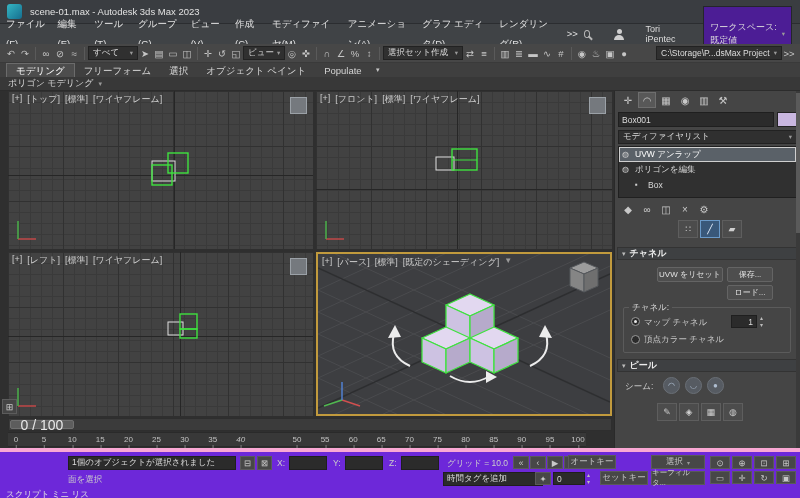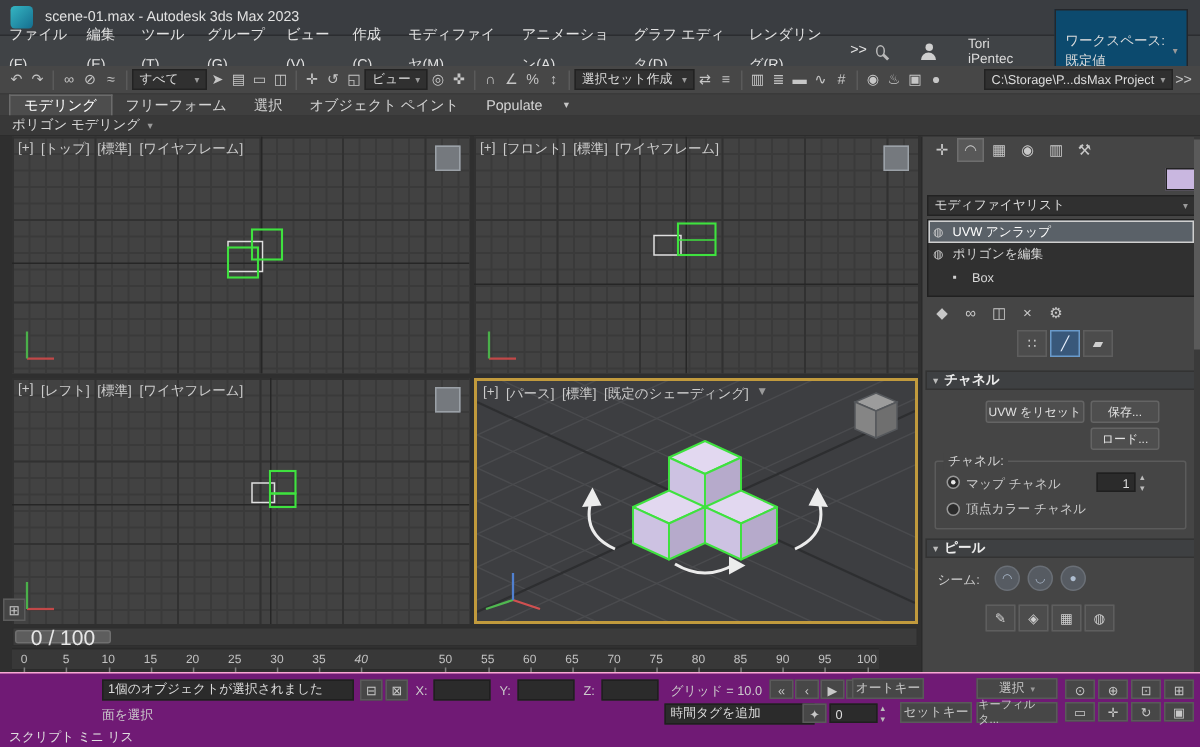--- a/index.html
+++ b/index.html
@@ -25,21 +25,21 @@
   .menu-item { padding:0 6px; color:#e2e2e2; font-size:9.5px; line-height:20px; display:inline-block; }
   .mb-right { margin-left:auto; display:flex; align-items:center; gap:24px; padding-right:8px; }
   .mag { width:8px; height:8px; border:1.5px solid #b8b8b8; border-radius:50%; position:relative; }
   .mag::after { content:""; position:absolute; width:5px; height:1.5px; background:#b8b8b8;
                 transform:rotate(45deg); right:-4px; bottom:-1px; }
   .person { width:10px; height:11px; position:relative; }
   .person::before { content:""; position:absolute; left:3px; top:0; width:5px; height:5px;
                     border-radius:50%; background:#cfcfcf; }
   .person::after { content:""; position:absolute; left:0; top:6px; width:10px; height:5px;
                    border-radius:5px 5px 0 0; background:#cfcfcf; }
-  .wsbox { background:#0c4a6e; border:1px solid #24262a; padding:14px 6px; font-size:9px;
+  .wsbox { background:#4c1d95; border:1px solid #24262a; padding:14px 6px; font-size:9px;
            color:#dcdcdc; display:flex; align-items:center; gap:5px; }
 
   
   .toolbar { position:absolute; left:0; top:44px; width:800px; height:19px; background:#474747;
              border-bottom:1px solid #3a3a3a; display:flex; align-items:center; padding:0 4px; overflow:hidden; }
   .tbtn { display:inline-flex; align-items:center; justify-content:center; min-width:14px; height:15px;
           color:#c6c6c6; font-size:9.5px; }
   .sep { display:inline-block; width:1px; height:13px; background:#5a5a5a; margin:0 3px; }
   .dd { display:inline-flex; align-items:center; gap:3px; background:#303030; border:1px solid #222;
         height:14px; padding:0 4px; color:#ddd; font-size:8.5px; white-space:nowrap; overflow:hidden; }
@@ -110,22 +110,22 @@
   .thandle { position:absolute; left:1px; top:1px; width:64px; height:9px; background:#5d5d5d;
              border:1px solid #707070; border-radius:2px; color:#e8e8e8; font-size:14px;
              display:flex; align-items:center; justify-content:center; }
   .ruler { position:absolute; left:8px; top:432px; width:578px; height:15px; background:#383838;
            border-top:1px solid #2a2a2a; border-bottom:1px solid #2a2a2a; }
   .tick-label { position:absolute; top:2px; transform:translateX(-50%); font-size:8px; color:#c2c2c2; }
   .tick-label::after { content:""; position:absolute; left:50%; top:10px; width:1px; height:3px;
                        background:#808080; }
 
   
-  .statusbar { position:absolute; left:0; top:448px; width:800px; height:50px; background:#701a75;
-               border-top:1px solid #f9a8d4; }
+  .statusbar { position:absolute; left:0; top:448px; width:800px; height:50px; background:#6d28d9;
+               border-top:4px solid #f9a8d4; }
   .slabel { position:absolute; font-size:8.5px; color:#cccccc; white-space:nowrap; }
   .nbtn { position:absolute; background:#474747; border:1px solid #5a5a5a; color:#c8c8c8;
           font-size:8.5px; display:flex; align-items:center; justify-content:center; }
   .layouttabs { position:absolute; left:2px; top:399px; width:15px; height:15px; background:#454545;
                 border:1px solid #5c5c5c; color:#c8c8c8; font-size:9px; display:flex; align-items:center;
                 justify-content:center; z-index:5; }
   .tripod { position:absolute; left:6px; bottom:6px; z-index:2; }
 </style>
 </head>
 <body>
@@ -370,20 +370,23 @@
   <div class="layouttabs">⊞</div>
 
   <div class="cmd-panel">
     <span class="ptab" style="left:4px;">✛</span>
     <span class="ptab active" style="left:23px;">◠</span>
     <span class="ptab" style="left:42px;">▦</span>
     <span class="ptab" style="left:61px;">◉</span>
     <span class="ptab" style="left:80px;">▥</span>
     <span class="ptab" style="left:99px;">⚒</span>
 
+    <div class="field abs" style="left:3px;top:21px;width:156px;height:15px;">
+      <span>Box001</span>
+    </div>
     <div class="abs" style="left:162px;top:21px;width:20px;height:15px;background:#c9b7e0;border:1px solid #222;"></div>
 
     <div class="dd abs" style="left:3px;top:39px;width:179px;height:14px;">
       <span>モディファイヤリスト</span>
       <span class="ar">▾</span>
     </div>
 
     <div class="stackbox">
       <div class="stack-row sel">
         <span class="bulb">◍</span>

